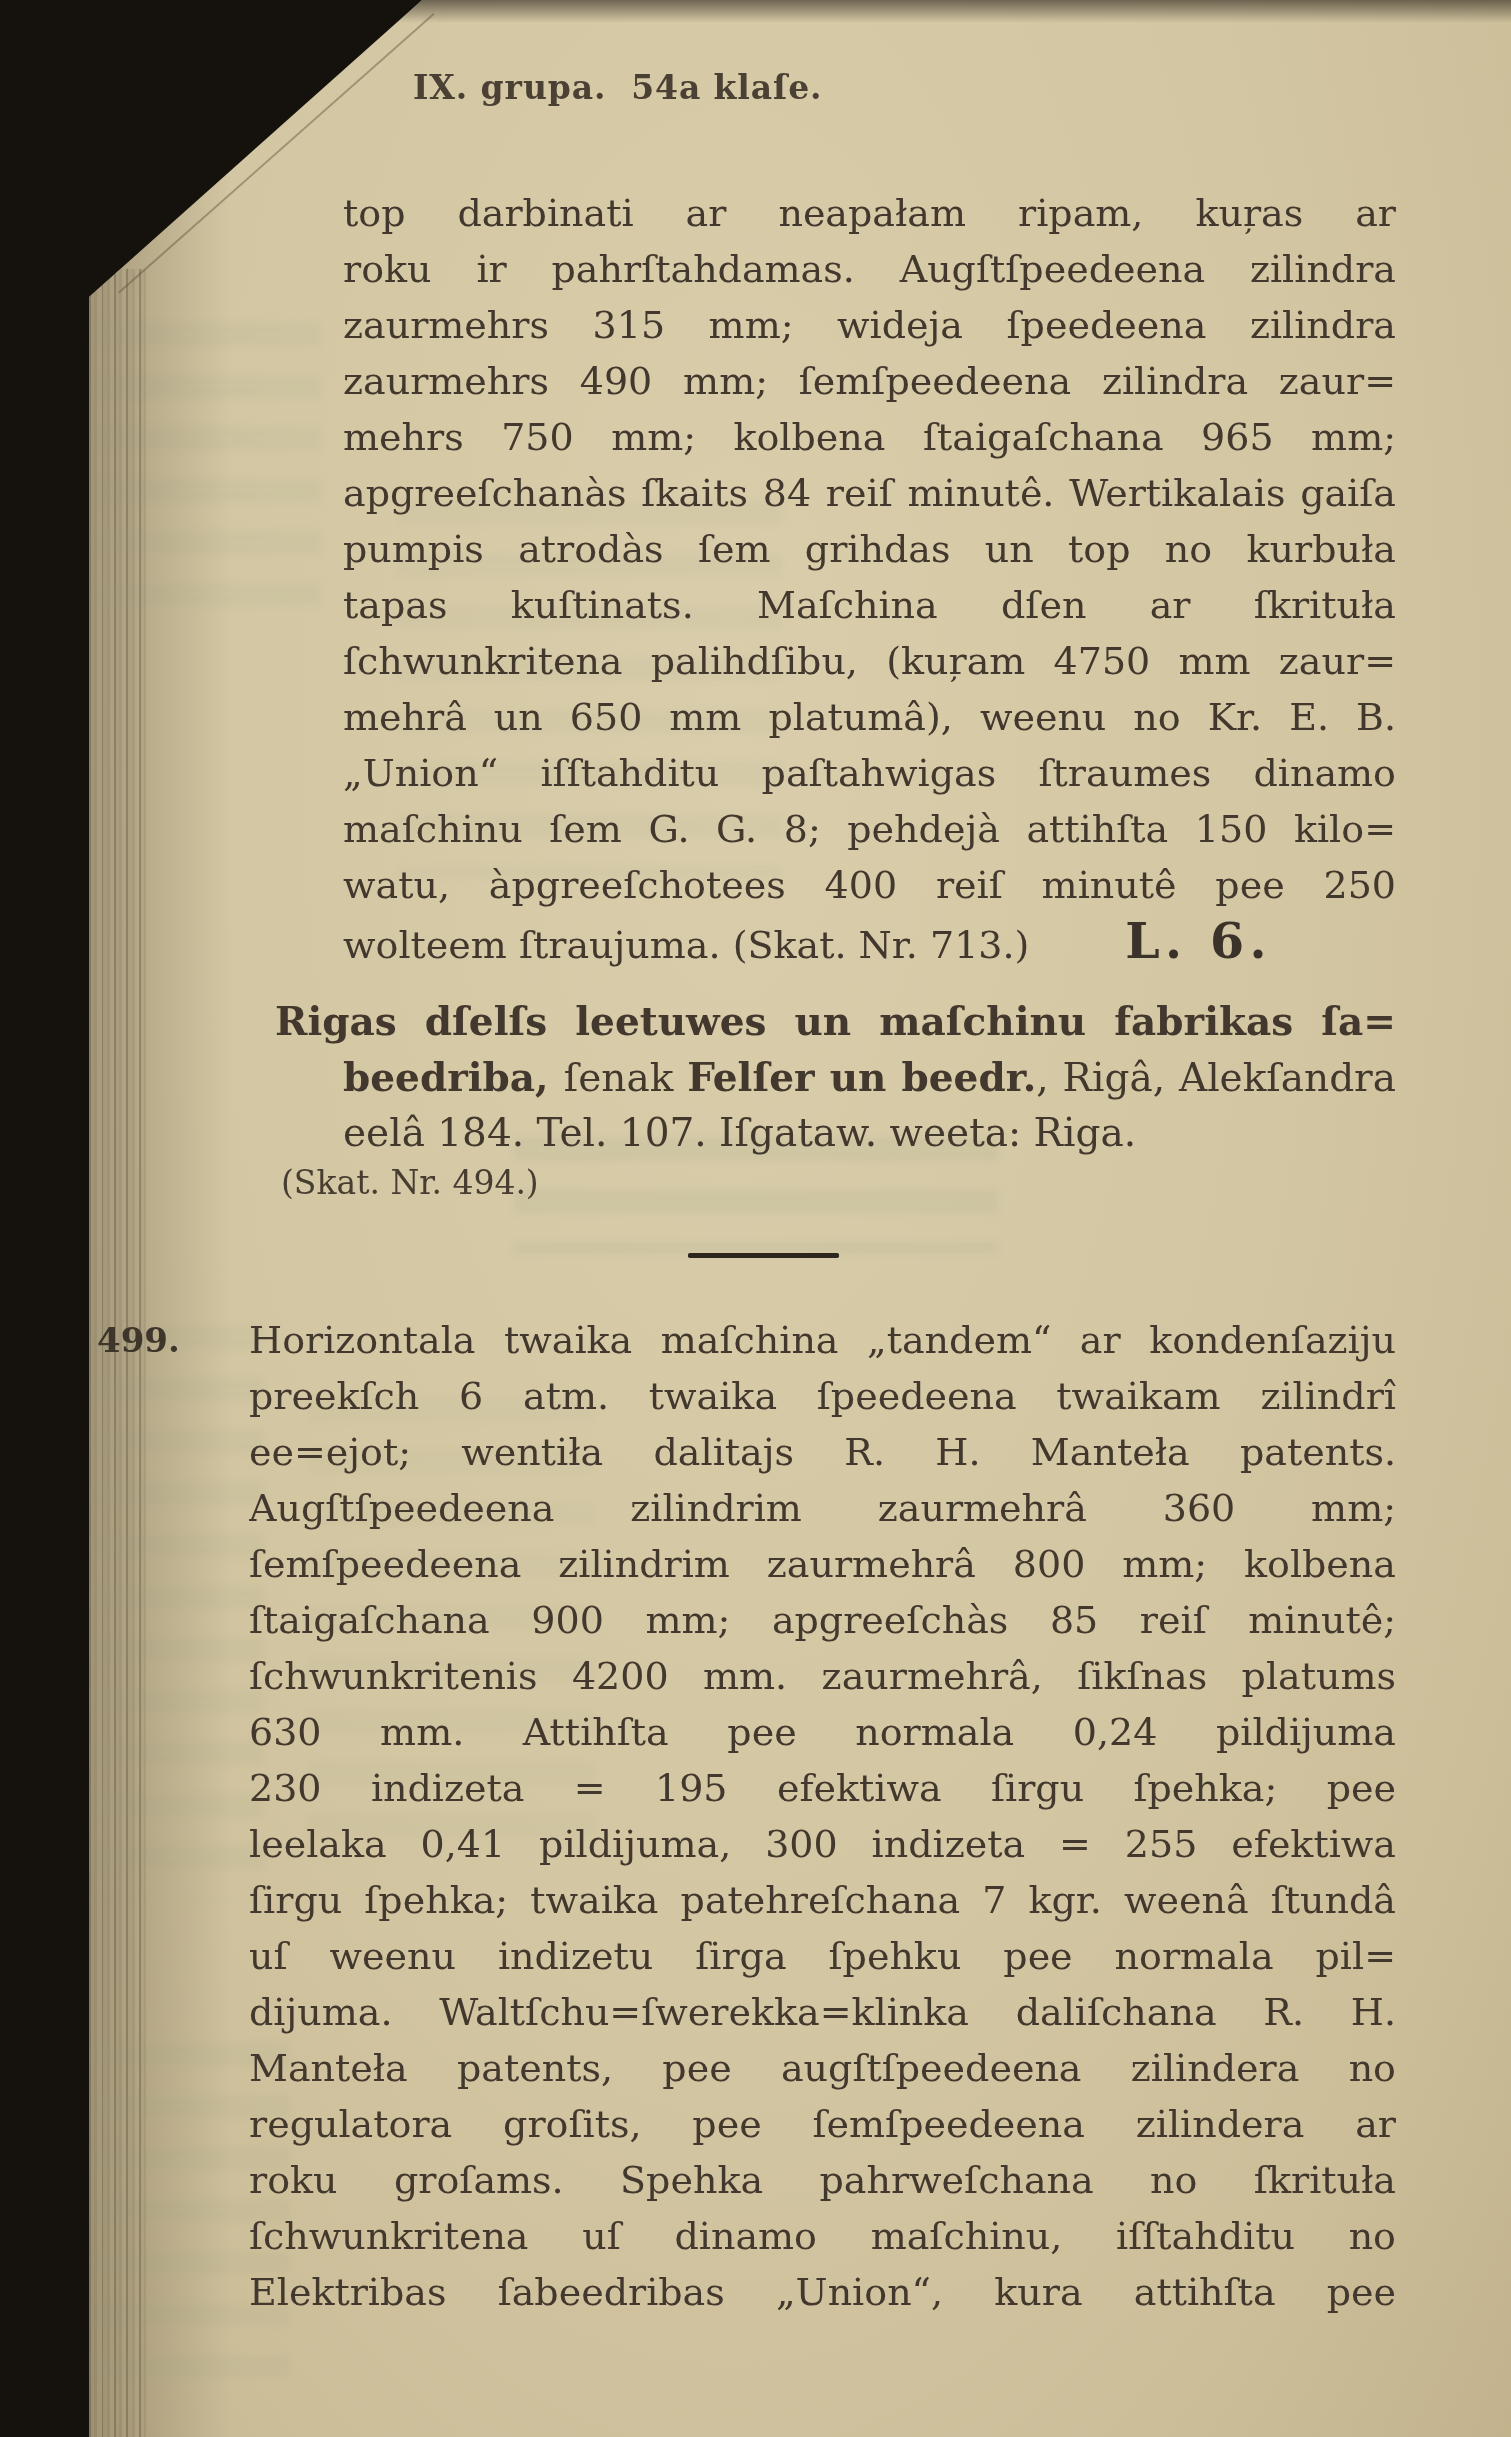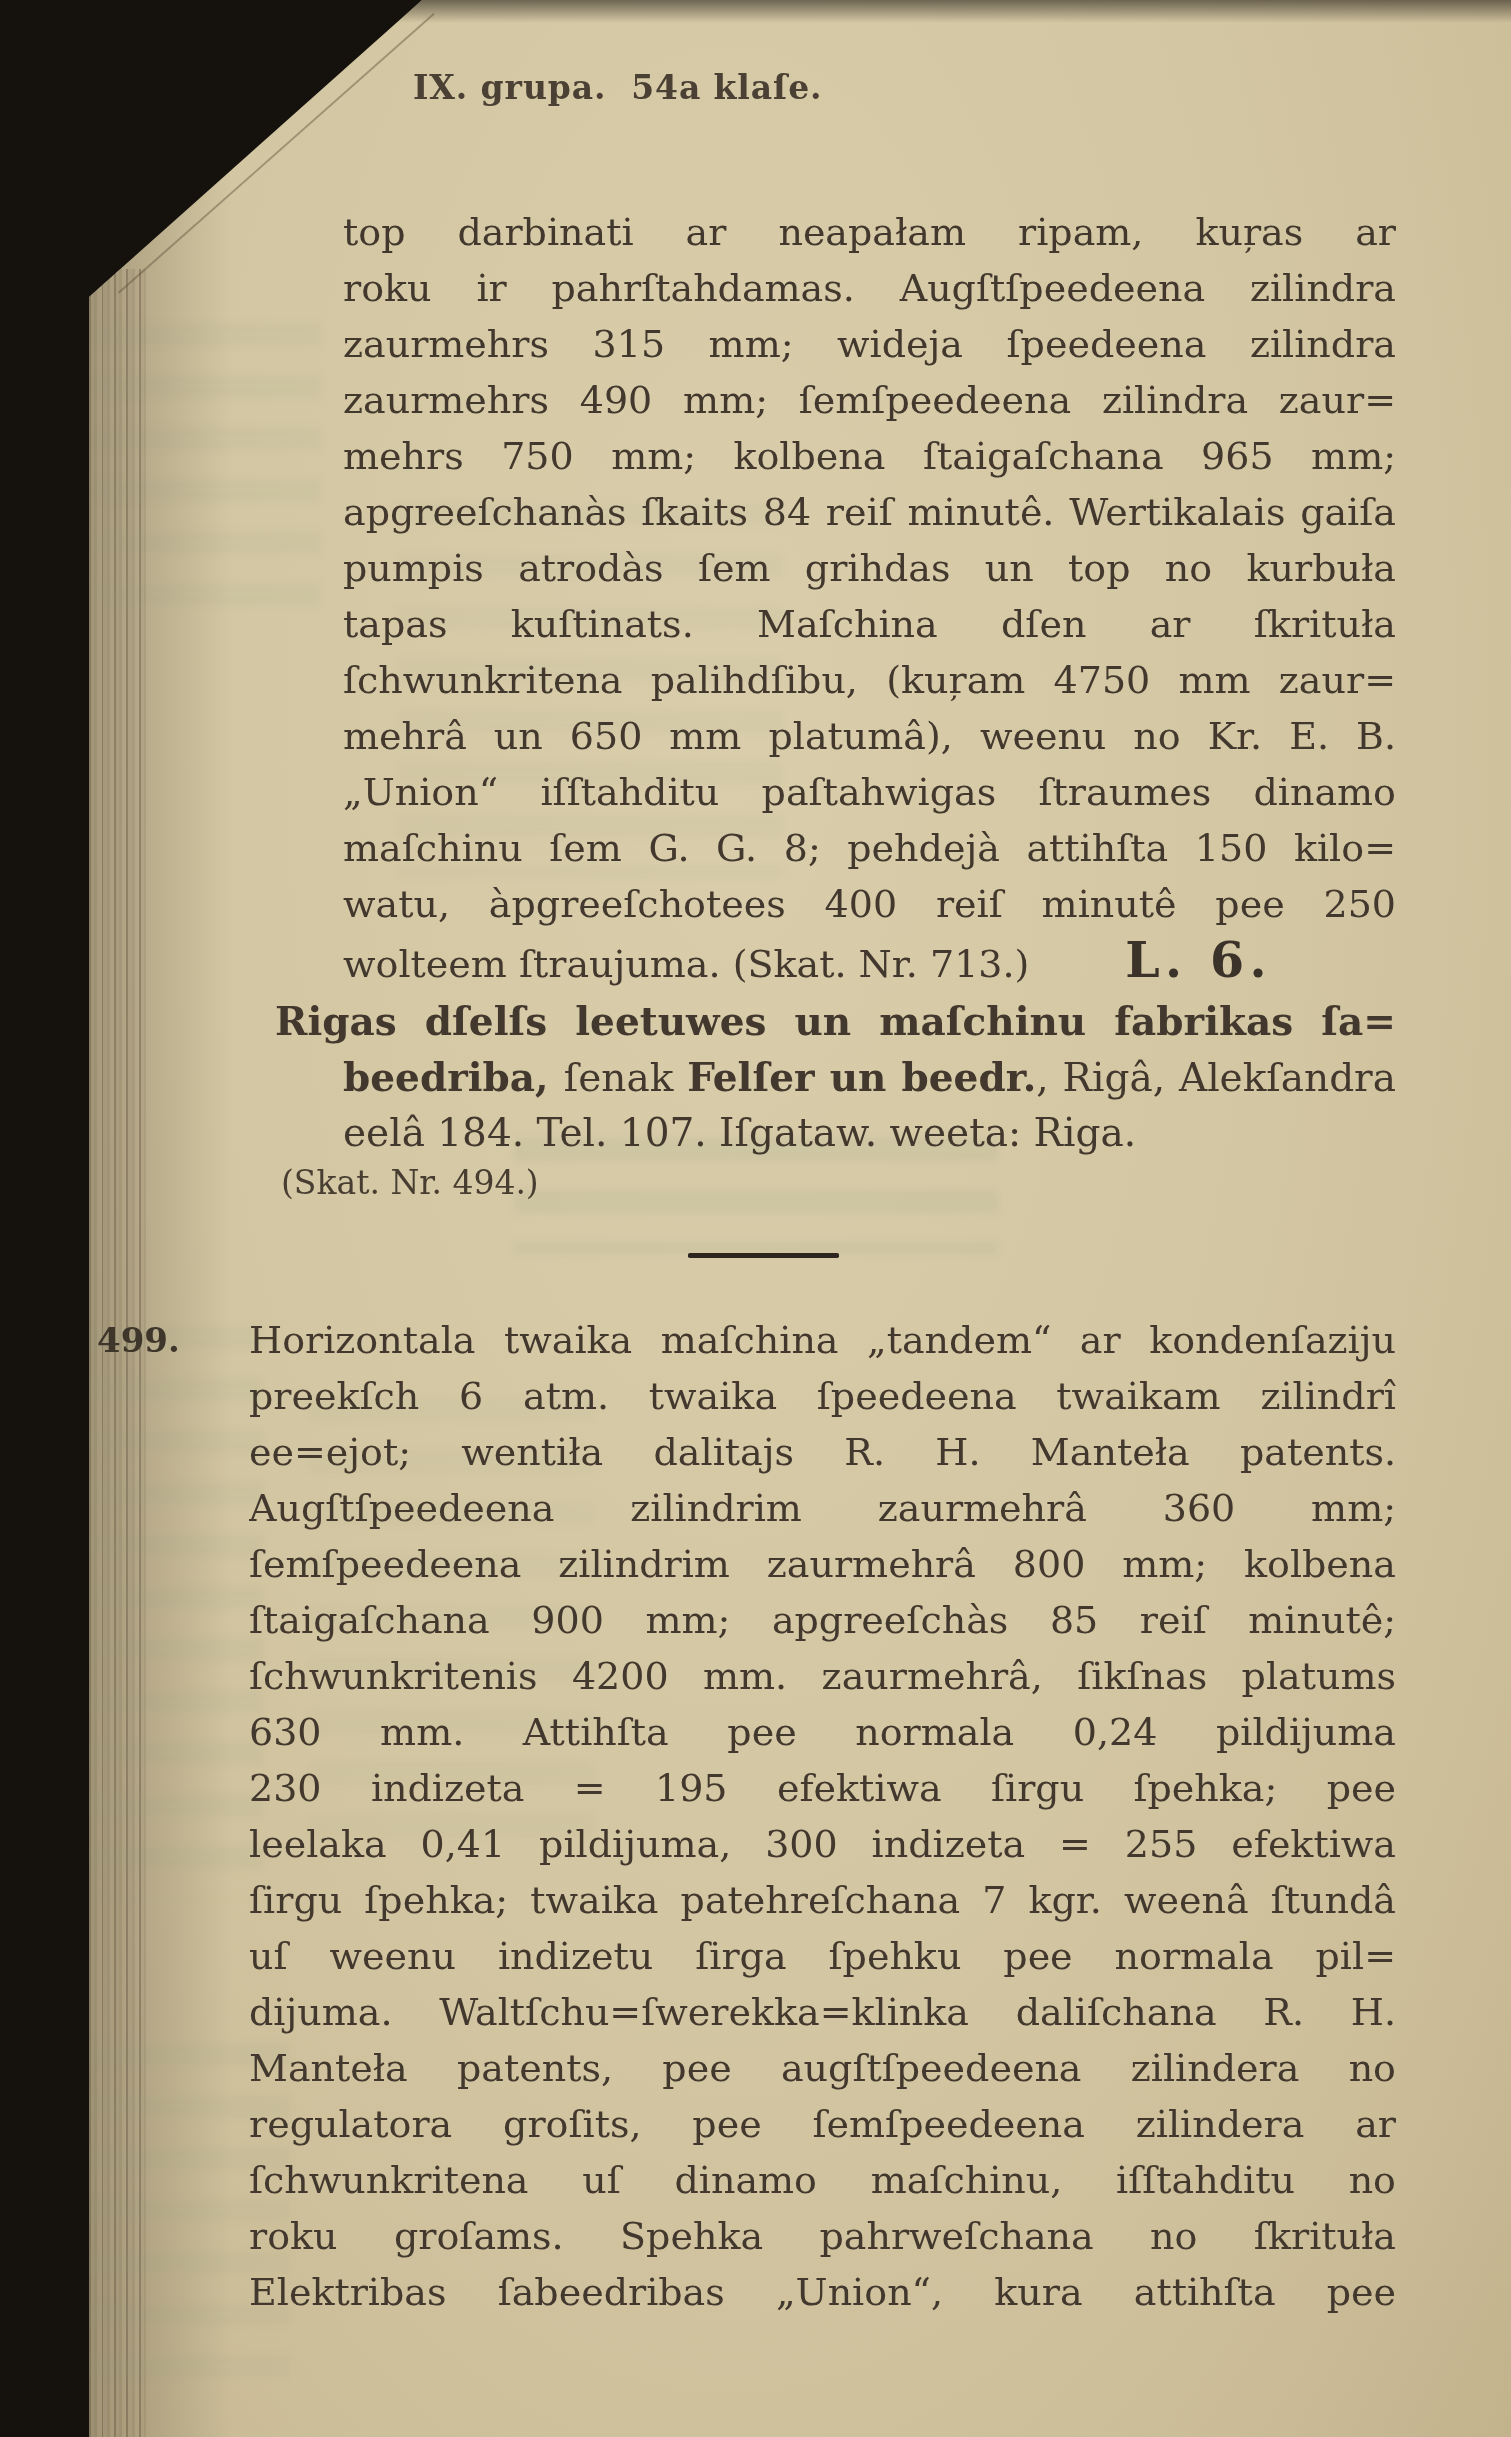--- a/index.html
+++ b/index.html
@@ -57,21 +57,21 @@
   }
   .runhead{
     position:absolute;left:401px;top:68px;
     font-size:33px;font-weight:bold;letter-spacing:0.9px;color:#4a4134;
     white-space:pre;
   }
   .para{position:absolute;font-size:38px;line-height:56px;}
   .line{height:56px;overflow:hidden;white-space:nowrap;}
   .jline{text-align:justify;text-align-last:justify;white-space:normal;}
   .no-just{text-align:left;}
-  .para1{left:331px;top:204px;width:1053px;}
+  .para1{left:331px;top:185px;width:1053px;}
   .para2{left:331px;top:993px;width:1053px;font-size:39px;}
   .para2 .hang{margin-left:-68px;}
   .bold{font-weight:bold;}
   .lastline{display:flex;align-items:baseline;}
   .l6{
     margin-left:auto;margin-right:124px;
     font-weight:bold;font-size:49px;letter-spacing:5.4px;color:#3b332a;
   }
   .note{
     position:absolute;left:269px;top:1163px;
@@ -156,21 +156,21 @@
         <div class="line jline">ſtaigaſchana 900 mm; apgreeſchàs 85 reiſ minutê;</div>
         <div class="line jline">ſchwunkritenis 4200 mm. zaurmehrâ, ſikſnas platums</div>
         <div class="line jline">630 mm.  Attihſta pee normala 0,24 pildijuma</div>
         <div class="line jline">230 indizeta = 195 efektiwa ſirgu ſpehka; pee</div>
         <div class="line jline">leelaka 0,41 pildijuma, 300 indizeta = 255 efektiwa</div>
         <div class="line jline">ſirgu ſpehka; twaika patehreſchana 7 kgr. weenâ ſtundâ</div>
         <div class="line jline">uſ weenu indizetu ſirga ſpehku pee normala pil=</div>
         <div class="line jline">dijuma.  Waltſchu=ſwerekka=klinka daliſchana R. H.</div>
         <div class="line jline">Manteła patents, pee augſtſpeedeena zilindera no</div>
         <div class="line jline">regulatora groſits, pee ſemſpeedeena zilindera ar</div>
+        <div class="line jline">roku groſams.  Spehka pahrweſchana no ſkrituła</div>
         <div class="line jline">ſchwunkritena uſ dinamo maſchinu, iſſtahditu no</div>
-        <div class="line jline">roku groſams.  Spehka pahrweſchana no ſkrituła</div>
         <div class="line jline">Elektribas ſabeedribas „Union“, kura attihſta pee</div>
       </div>
   </div>
 
   <div class="edge-tick"></div>
 </div>
 
 
 </body></html>

